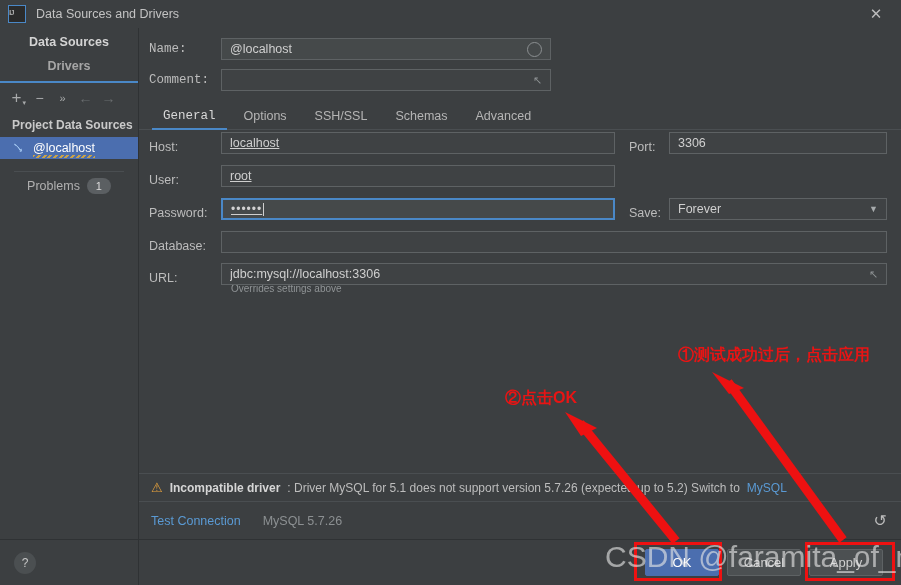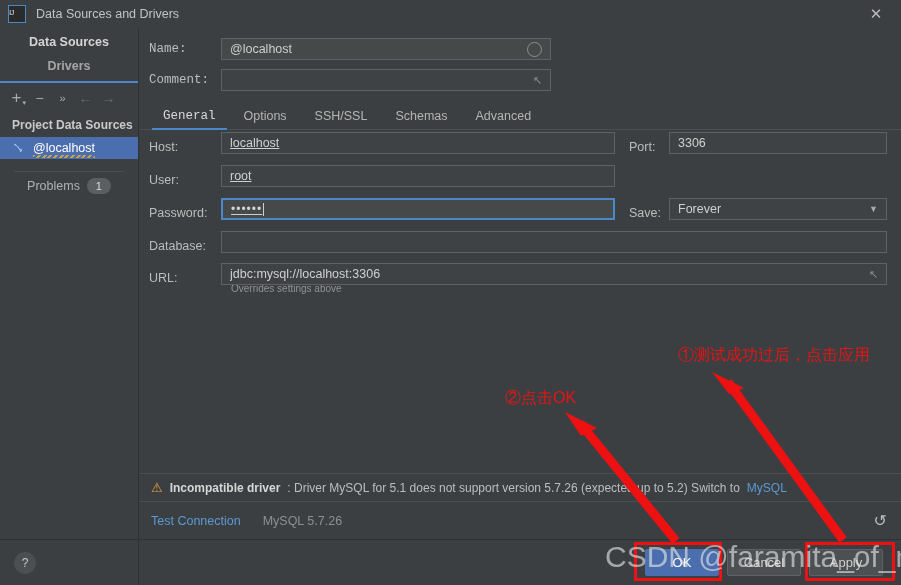--- a/index.html
+++ b/index.html
@@ -93,21 +93,21 @@
 
   .testrow{display:flex;align-items:center;gap:22px;padding:9px 14px 9px 12px;font-size:12.5px;}
   .refresh{margin-left:auto;color:#bcbcbc;font-size:16px;cursor:pointer;}
 
   .buttonbar{border-top:1px solid #2f3234;height:45px;display:flex;align-items:center;justify-content:flex-end;gap:8px;padding-right:18px;}
   .btn{min-width:72px;height:25px;border:1px solid #5e6264;background:#4c5052;color:#d0d0d0;font-size:13px;border-radius:2px;display:flex;align-items:center;justify-content:center;cursor:pointer;}
   .btn.primary{background:#4b6eaf;border-color:#4b6eaf;color:#ffffff;}
 
   
   .overlay{position:absolute;inset:0;pointer-events:none;}
-  .anno-text{position:absolute;color:#e81414;font-size:16px;font-weight:400;white-space:nowrap;font-family:"Liberation Sans",sans-serif;}
+  .anno-text{position:absolute;color:#e81414;font-size:16px;font-weight:700;white-space:nowrap;font-family:"Liberation Sans",sans-serif;}
   .hl-box{position:absolute;border:3px solid #ee1111;box-sizing:border-box;}
   .wm{position:absolute;left:605px;top:540px;font-size:30px;color:rgba(230,230,230,.62);font-family:"Liberation Sans",sans-serif;white-space:nowrap;letter-spacing:0px;}
 </style>
 </head>
 <body>
 
 <div class="dialog">
 
   <div class="titlebar">
     <div class="ij-logo">IJ</div>

